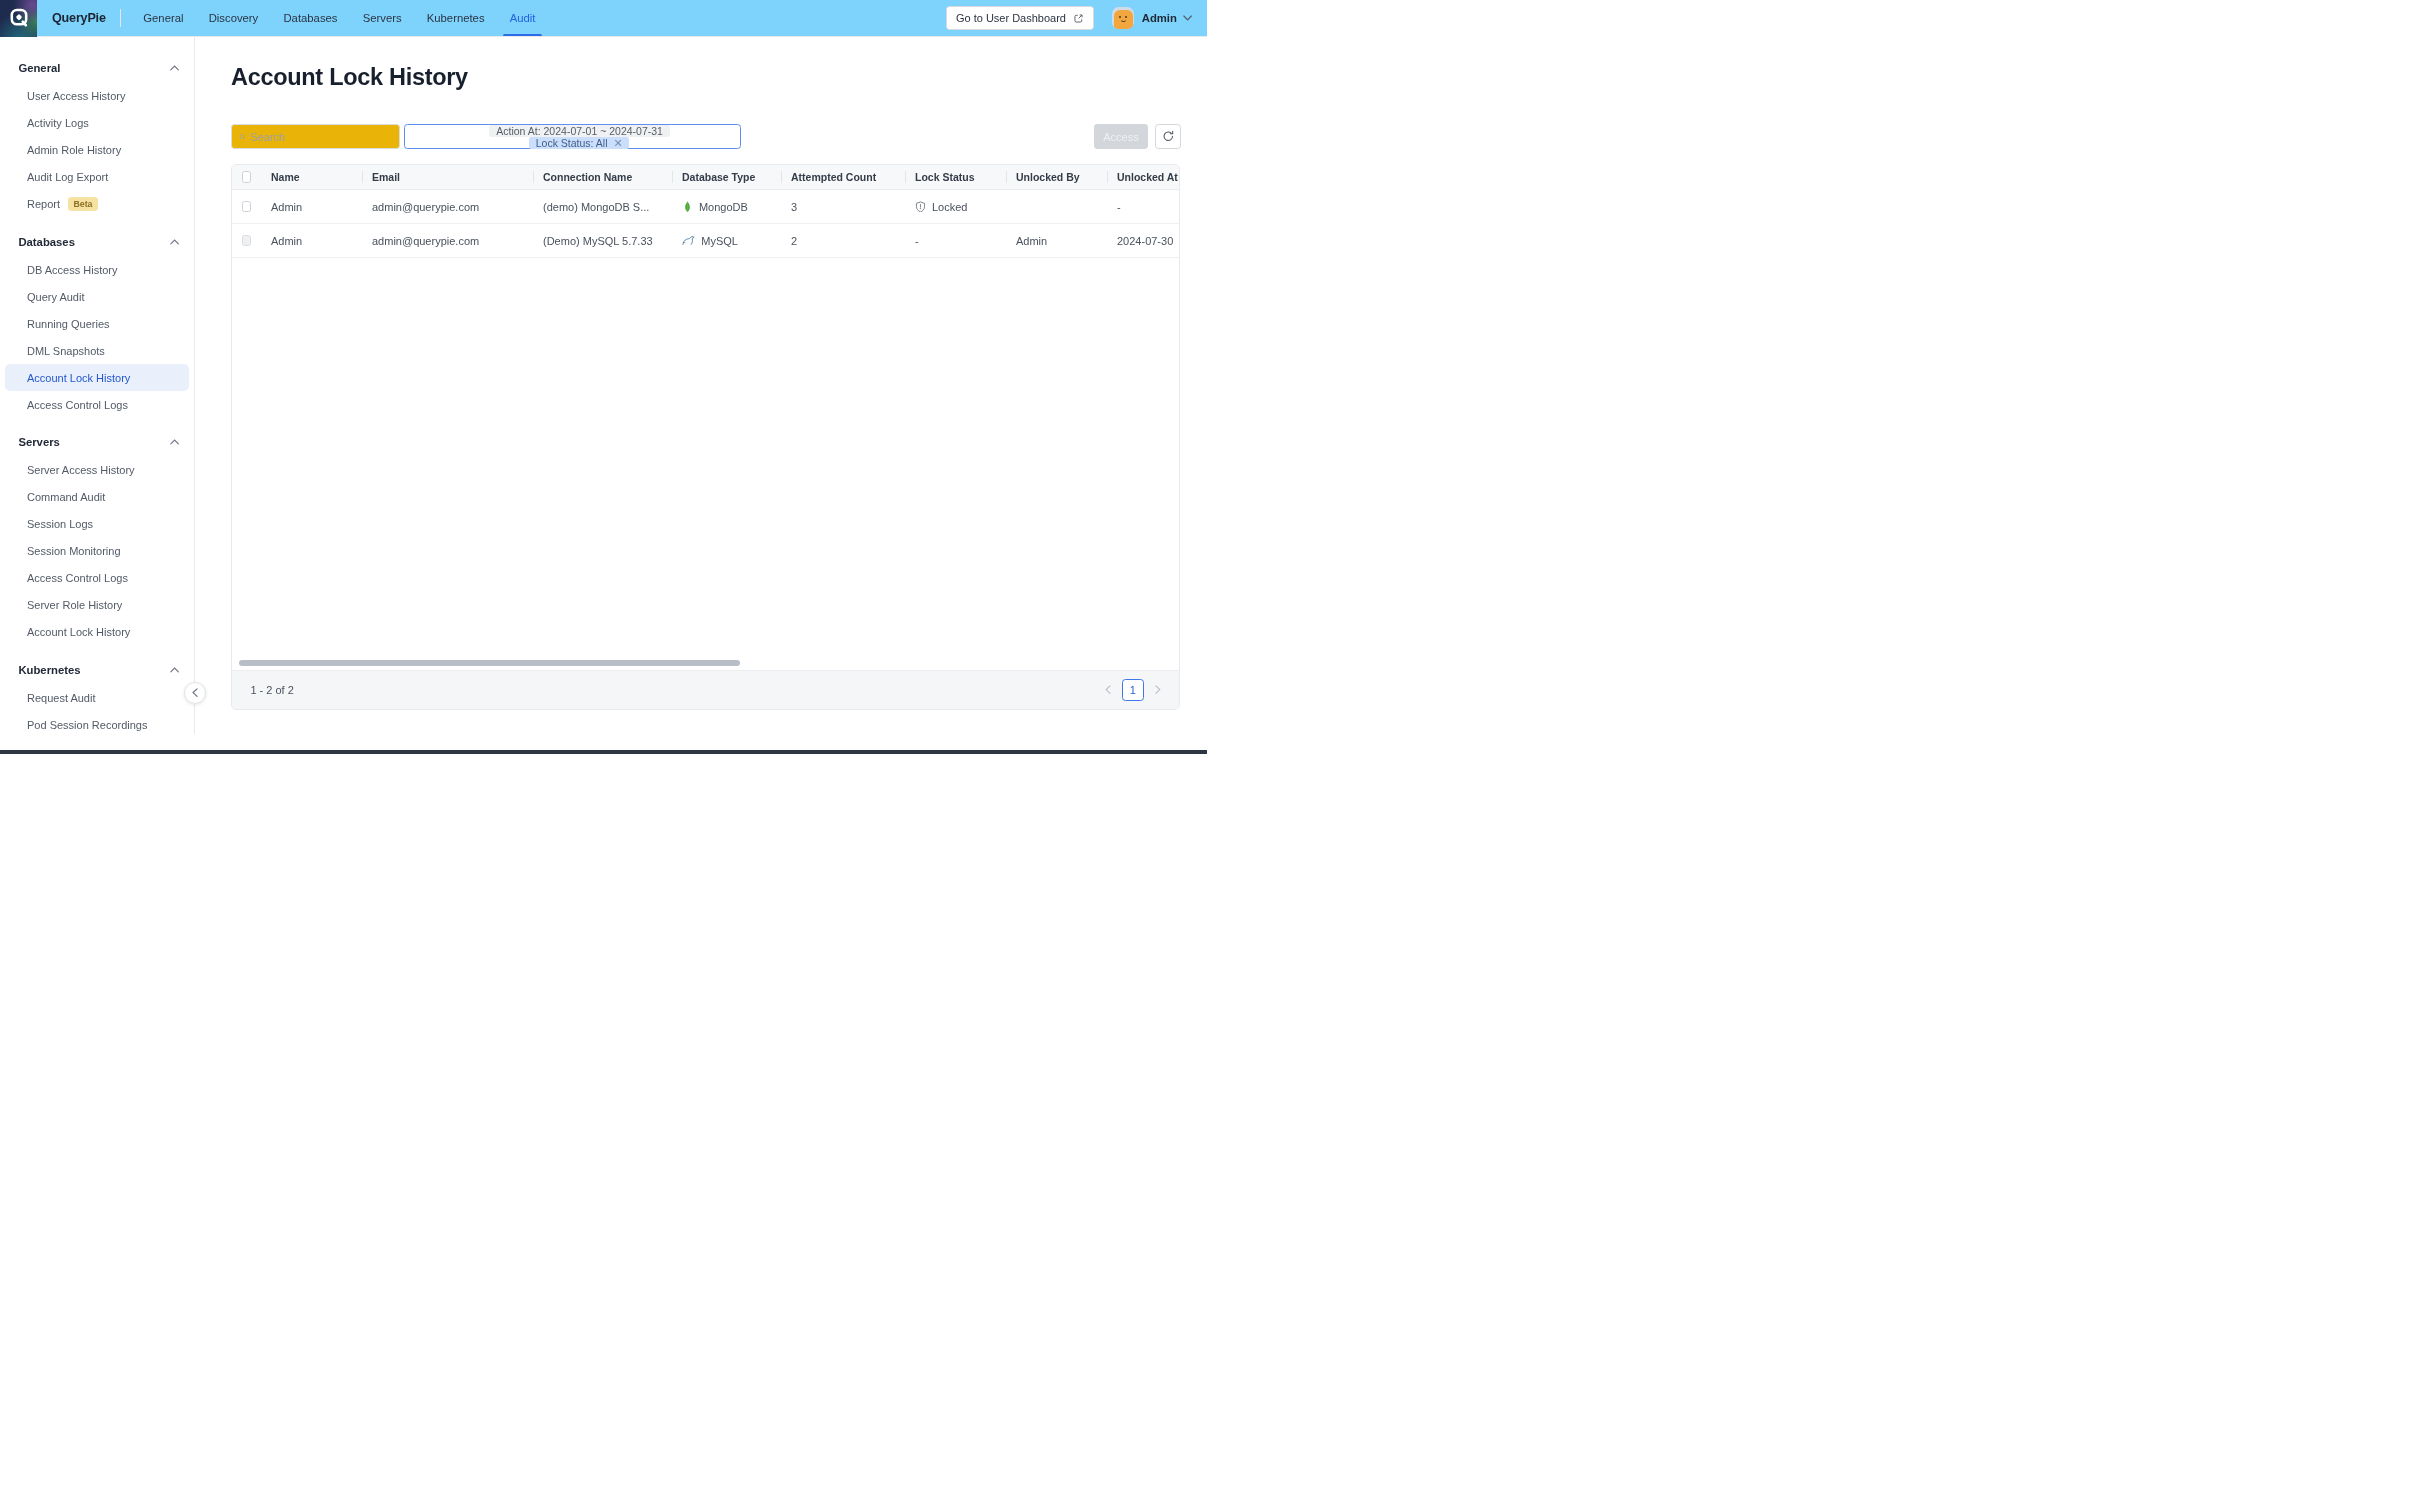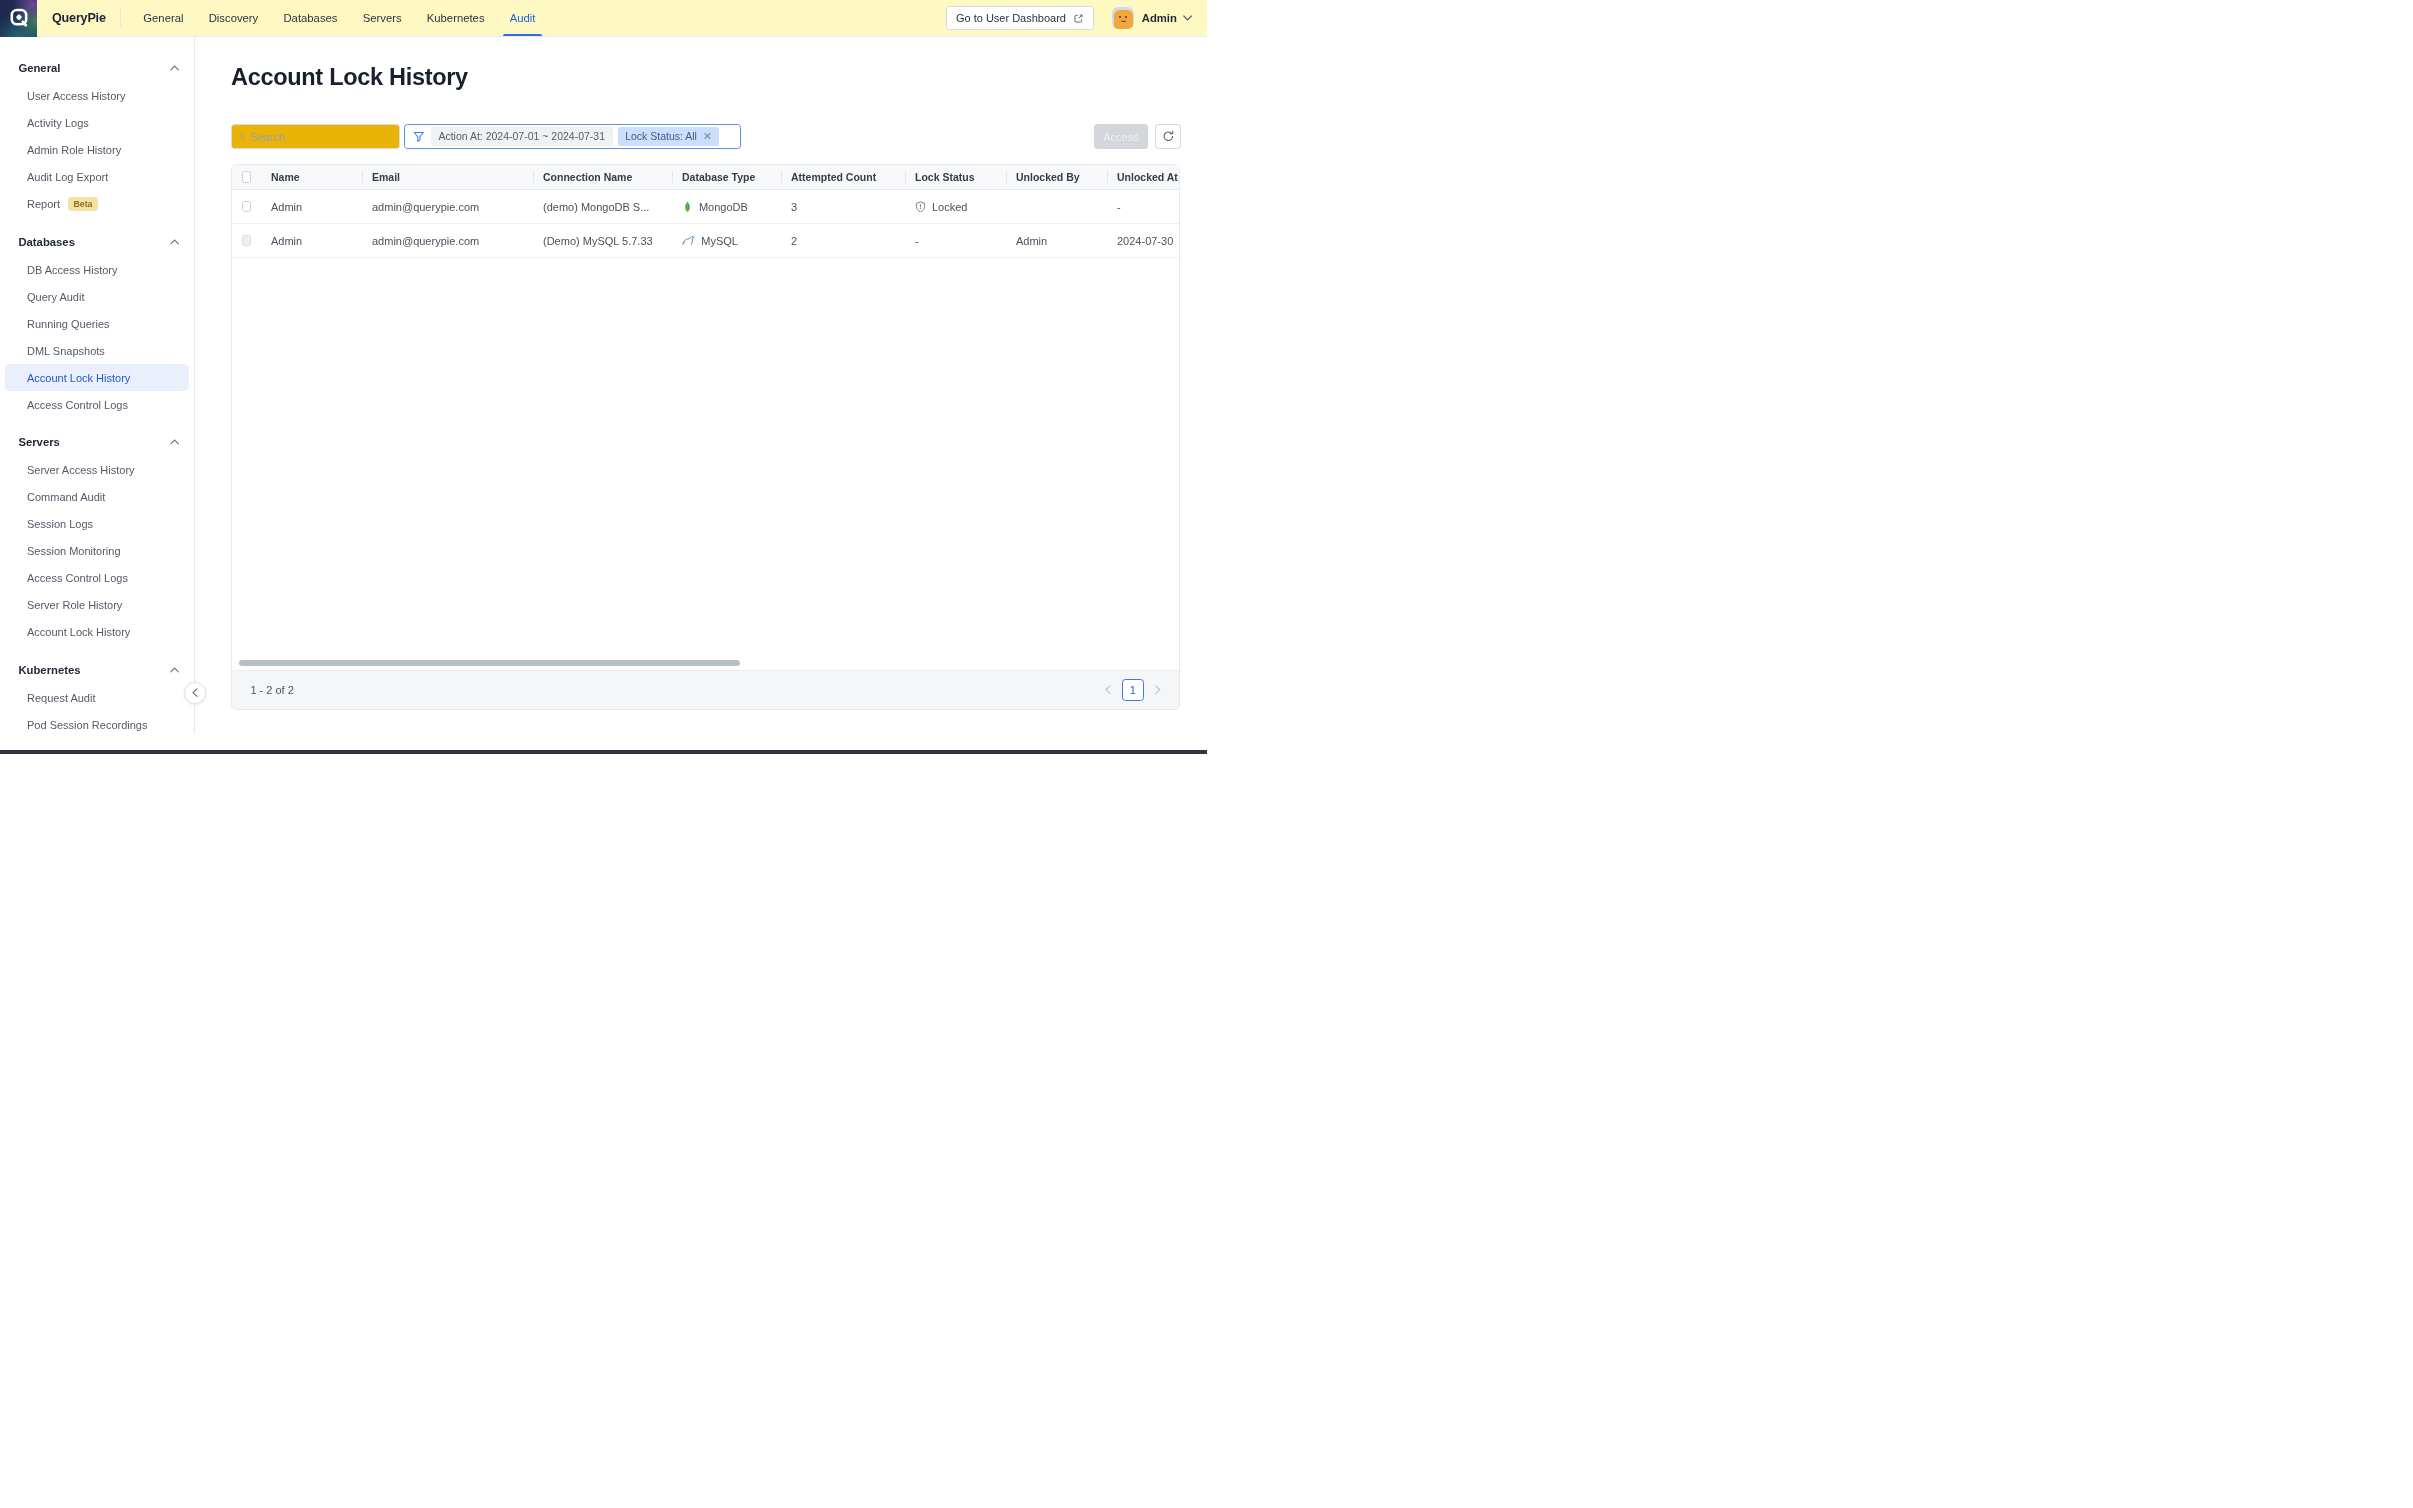--- a/index.html
+++ b/index.html
@@ -1,21 +1,21 @@
 <!DOCTYPE html>
 <html style="font-size:13.4px"><head>
 <meta charset="utf-8">
 <style>
   * { margin:0; padding:0; box-sizing:border-box; }
   html,body { background:#ffffff; }
   body { font-family:"Liberation Sans", sans-serif; }
   .app { position:relative; width:1207px; height:754px; overflow:hidden; background:#fff; }
 
   
-  .topbar { position:absolute; top:0; left:0; right:0; height:37px; background:#fef9c3;
+  .topbar { position:absolute; top:0; left:0; right:0; height:37px; background:#7dd3fc;
             border-bottom:0.8px solid #e7e9ee; display:flex; align-items:center; z-index:20; }
   .logo-tile { width:37px; height:37px; flex:0 0 37px; display:flex; align-items:center; justify-content:center;
     background:
       radial-gradient(circle at 88% 12%, rgba(108,74,150,.95) 0%, rgba(108,74,150,0) 42%),
       radial-gradient(circle at 100% 55%, rgba(64,140,90,.9) 0%, rgba(64,140,90,0) 48%),
       radial-gradient(circle at 55% 108%, rgba(36,110,128,.95) 0%, rgba(36,110,128,0) 62%),
       #1e2b4e; }
   .brand-name { font-size:12.6px; font-weight:700; color:#1c2433; margin-left:15px; letter-spacing:-0.2px; }
   .topnav-divider { width:0.8px; height:18.4px; background:#e3e6ea; margin:0 10px 0 14.2px; }
   .topnav { display:flex; height:100%; }
@@ -58,21 +58,21 @@
   .page-title { position:absolute; left:35px; top:26px; font-size:23.5px; line-height:28.5px;
                 font-weight:700; color:#18202e; letter-spacing:-0.3px; }
 
   .toolbar-el { position:absolute; top:87px; height:25px; }
   .search-box { left:35px; width:169px; border:0.8px solid #d9dce1; border-radius:3.4px; background:#eab308;
                 display:flex; align-items:center; padding:0 6.7px; gap:5px; }
   .search-box input { border:none; outline:none; flex:1; font-size:11px; color:#333a45;
                 font-family:"Liberation Sans", sans-serif; background:transparent; }
   .search-box input::placeholder { color:#9aa1ab; }
   .filter-bar { left:208px; width:337px; border:0.8px solid #5c8ff0; border-radius:3.4px; background:#fff;
-                display:flex; align-items:center; padding-left:7.5px; cursor:pointer; }
+                display:flex; align-items:center; padding-left:7.5px; cursor:pointer;flex-direction:column; }
   .chip { height:18.4px; display:flex; align-items:center; border-radius:2.5px; font-size:10.5px; white-space:nowrap; }
   .chip.gray { background:#f0f1f3; color:#565d66; padding:0 7.5px; margin-left:6.7px; }
   .chip.blue { background:#cbdefb; color:#3e5e8a; padding:0 6.7px; margin-left:5.9px; }
   .chip .x { margin-left:5.9px; color:#6e8fba; font-size:11px; line-height:1; cursor:pointer; }
   .unlock-btn { left:898px; width:54px; background:#d3d6db; color:#eef0f3; border:none; border-radius:3.4px;
                 font-size:11px; font-weight:500; font-family:"Liberation Sans", sans-serif; }
   .refresh-btn { left:959px; width:26px; background:#fff; border:0.8px solid #d3d6da; border-radius:3.4px;
                 display:flex; align-items:center; justify-content:center; cursor:pointer; }
 
   

